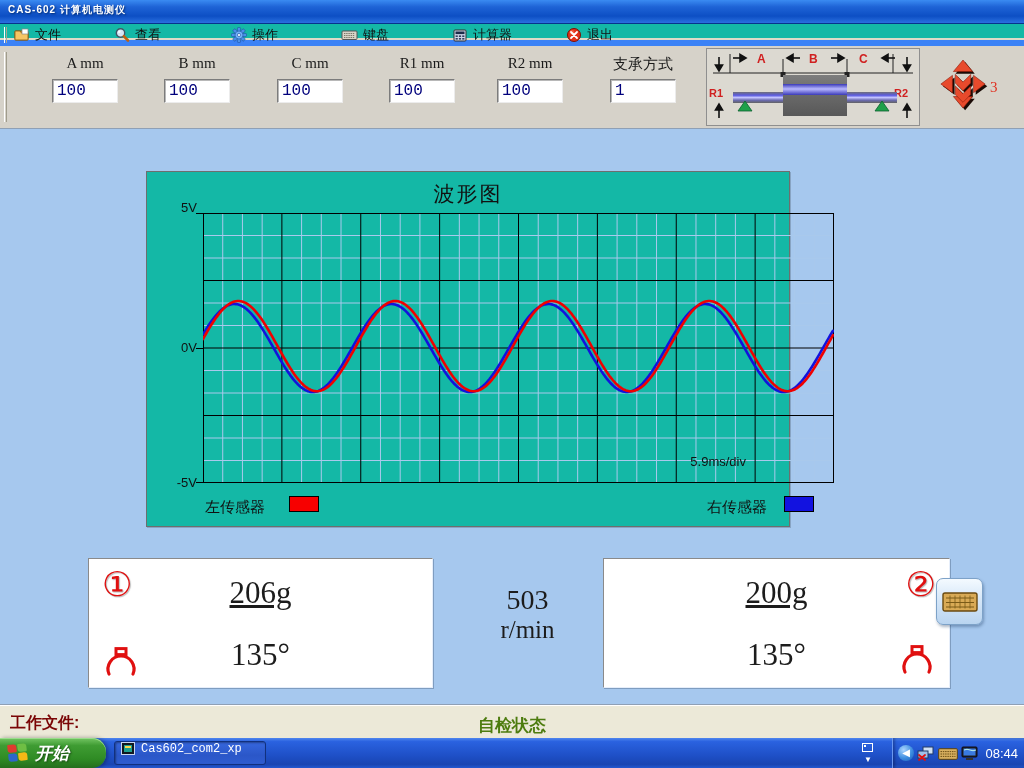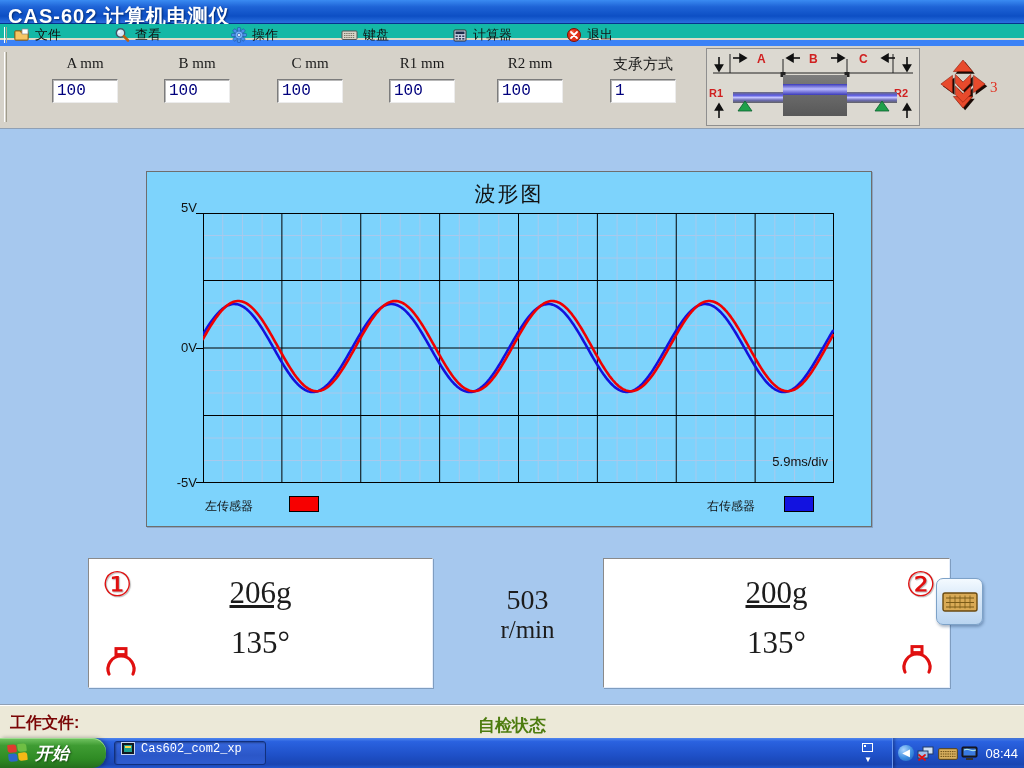--- a/index.html
+++ b/index.html
@@ -5,21 +5,21 @@
   * { margin:0; padding:0; box-sizing:border-box; }
   html,body { width:1024px; height:768px; overflow:hidden; background:#000; }
   body { font-family:"Liberation Sans", sans-serif; }
   .screen { position:relative; width:1024px; height:768px; background:#a6c8ee; overflow:hidden; }
 
   
   .titlebar { position:absolute; left:0; top:0; width:1024px; height:24px;
     background:linear-gradient(180deg,#3a8bf2 0%,#1e63d6 30%,#0d4fc4 70%,#2a6fe0 100%);
     border-bottom:1px solid #06348c; }
   .titlebar .title { position:absolute; left:8px; top:3px; color:#fff; font-weight:bold;
-    font-size:20px; letter-spacing:1px; text-shadow:1px 1px 2px #002a70; }
+    font-size:10px; letter-spacing:1px; text-shadow:1px 1px 2px #002a70; }
 
   
   .menubar { position:absolute; left:0; top:24px; width:1024px; height:22px;
     background:#14b8a6; border-bottom:6px solid #3b82f6; box-shadow:inset 0 -2px 0 #dedbc8; }
   .menugrip { position:absolute; left:4px; top:3px; width:3px; height:16px;
     border-left:1px solid #fff; border-right:1px solid #a9a593; }
   .menuitem { position:absolute; top:0; height:22px; display:flex; align-items:center; gap:5px;
     padding:0 4px; font-size:13px; color:#111; cursor:default; }
   .menuitem svg { display:block; }
 
@@ -34,39 +34,39 @@
     border:1px solid; border-color:#7c7c7c #ececec #ececec #7c7c7c;
     box-shadow:inset 1px 1px 0 #b8b8b8;
     font-family:"Liberation Mono", monospace; font-size:16px; color:#00007c; padding:1px 4px; }
   .rotorpanel { position:absolute; left:706px; top:2px; width:214px; height:78px;
     background:#dcd9d1; border:1px solid #8f8f8f; }
   .moveicon { position:absolute; left:938px; top:10px; width:66px; height:62px; }
   .movecount { position:absolute; left:52px; top:23px; color:#e03020; font-size:15px;
     font-family:"Liberation Serif", serif; }
 
   
-  .chartpanel { position:absolute; left:146px; top:171px; width:726px; height:356px;
-    background:#7dd3fc; border:1px solid #6e6e6e; box-shadow:1px 1px 0 rgba(0,0,0,.18); }
+  .chartpanel { position:absolute; left:146px; top:171px; width:644px; height:356px;
+    background:#14b8a6; border:1px solid #6e6e6e; box-shadow:1px 1px 0 rgba(0,0,0,.18); }
   .charttitle { position:absolute; left:0; top:8px; width:100%; text-align:center;
     font-size:21px; color:#111; letter-spacing:2px; }
   .plotsvg { position:absolute; left:56px; top:41px; }
   .ylab { position:absolute; width:44px; text-align:right; font-size:13px; color:#111; }
   .ytick { position:absolute; width:7px; height:1px; background:#000; left:49px; }
   .msdiv { position:absolute; right:43px; top:282px; font-size:13px; color:#111; }
-  .legendtext { position:absolute; top:326px; font-size:12px; color:#111; }
+  .legendtext { position:absolute; top:326px; font-size:15px; color:#111; }
   .swatch { position:absolute; top:324px; width:30px; height:16px; border:1px solid #000; }
 
   
   .respanel { position:absolute; top:558px; height:130px; background:#fff;
     border:1px solid; border-color:#8a8a8a #e6eefa #e6eefa #8a8a8a; box-shadow:1px 1px 0 #7f9dc0; }
   .respanel.left { left:88px; width:345px; }
   .respanel.right { left:603px; width:347px; }
   .bignum { position:absolute; left:0; width:100%; text-align:center;
     font-family:"Liberation Serif", serif; font-size:31px; color:#1c1c1c; }
-  .bignum.w { top:16px;text-decoration:underline; } .bignum.a { top:66px; }
+  .bignum.w { top:16px;text-decoration:underline; } .bignum.a { top:78px; }
   .idx { position:absolute; font-size:34px; line-height:34px; color:#e01010;
     font-family:"Liberation Serif", serif; text-shadow:1px 1px 1px #b9b9b9; }
   .idx.l { left:13px; top:9px; } .idx.r { right:13px; top:9px; }
   .arcicon { position:absolute; width:34px; height:30px; }
   .arcicon.l { left:15px; top:88px; } .arcicon.r { right:15px; top:86px; }
   .speedblock { position:absolute; left:455px; top:584px; width:145px; text-align:center;
     font-family:"Liberation Serif", serif; color:#1c1c1c; }
   .speedblock .v { font-size:28px; } .speedblock .u { font-size:25px; margin-top:0; }
   .kbdbtn { position:absolute; left:936px; top:578px; width:47px; height:47px; border-radius:7px;
     background:linear-gradient(180deg,#f4faff 0%,#d6e7f8 45%,#b9d4f0 100%);

